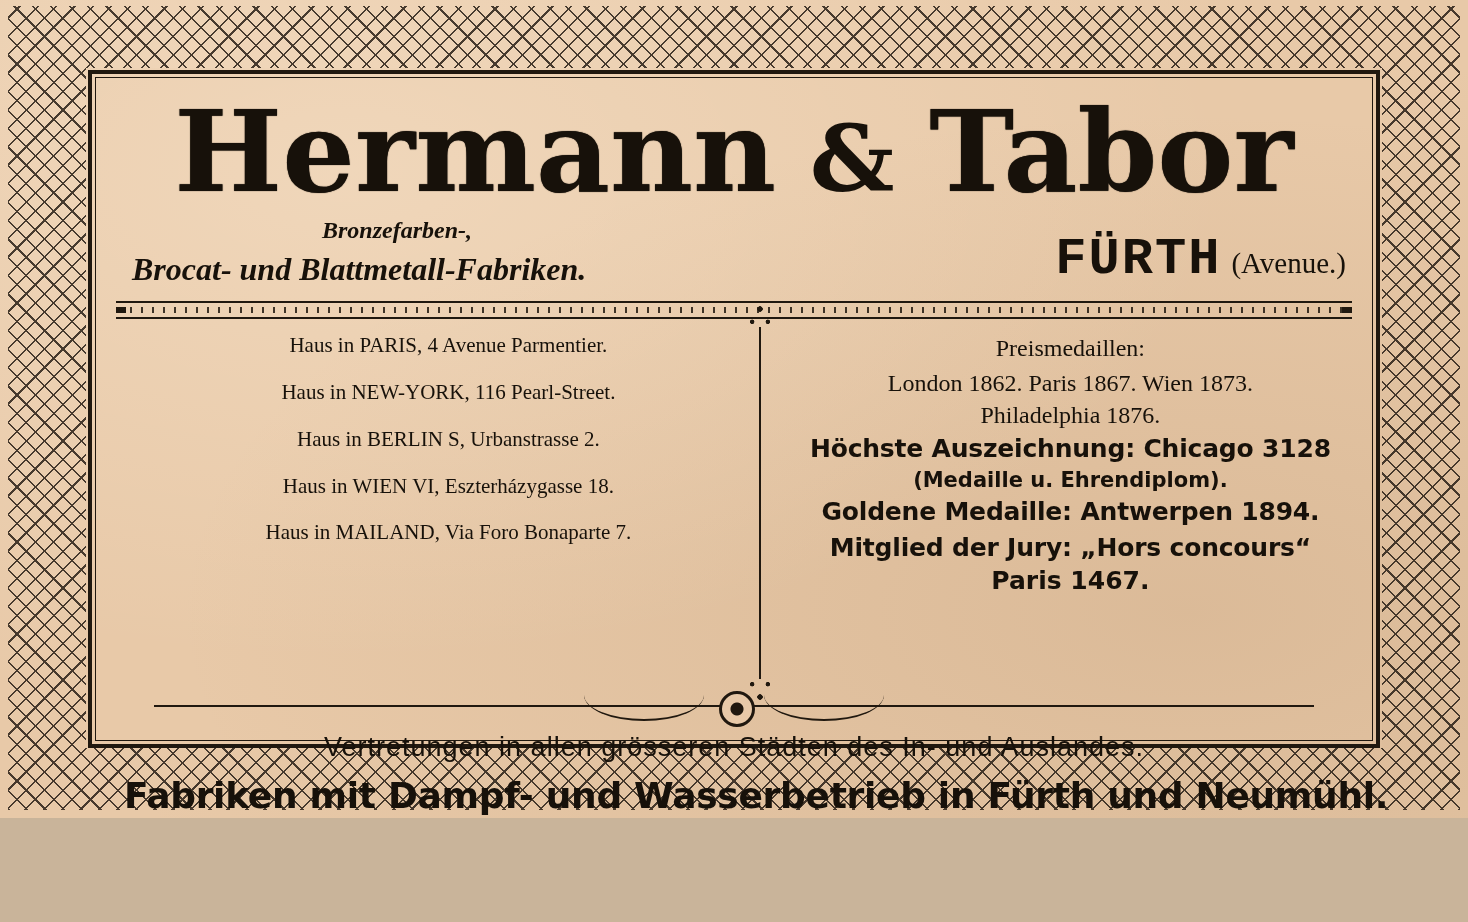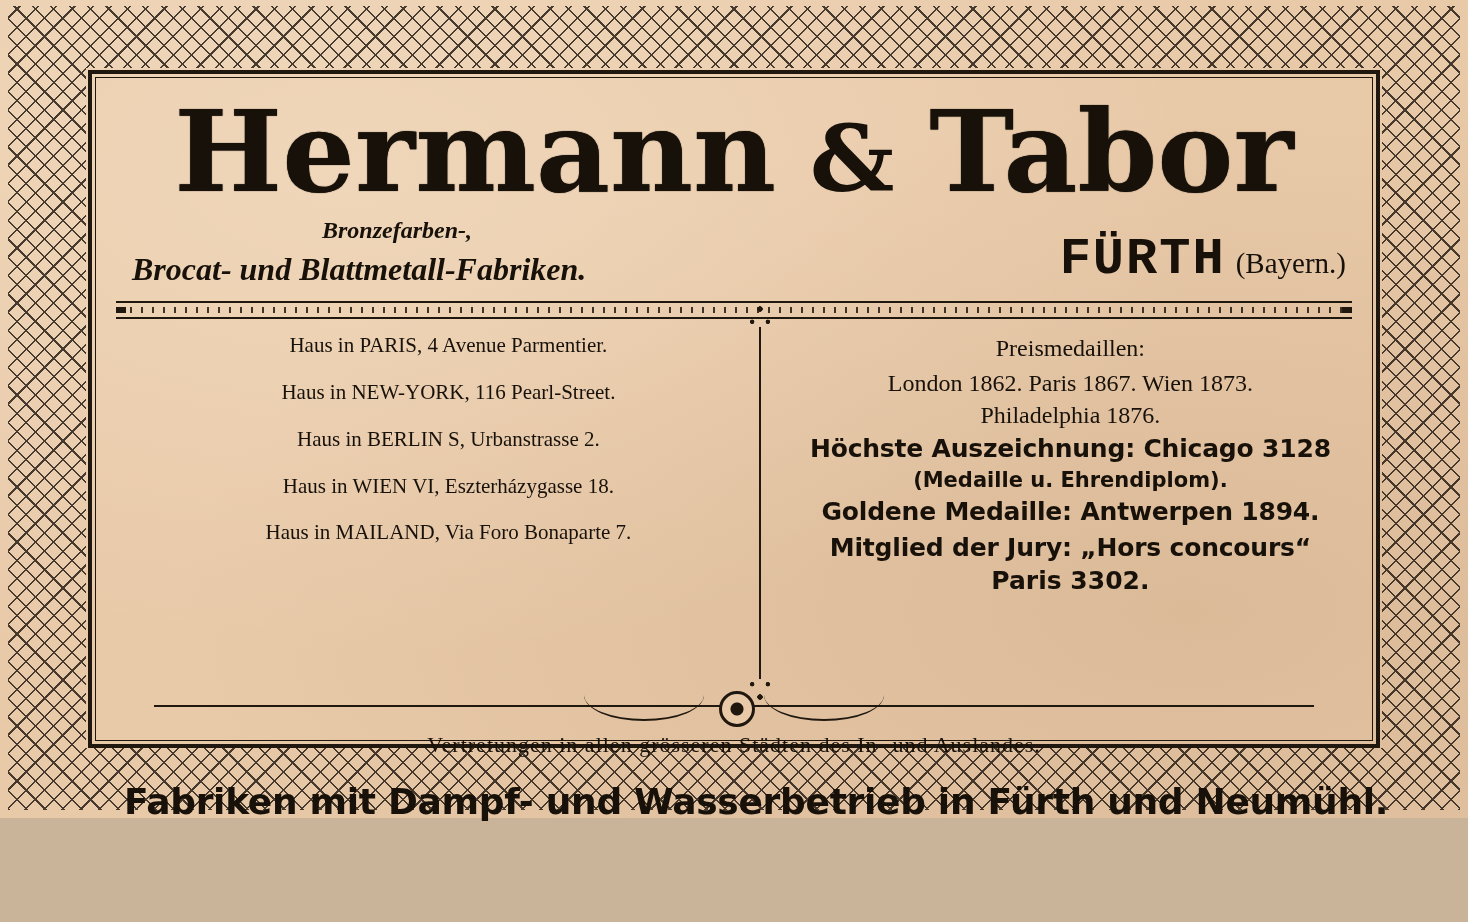--- a/index.html
+++ b/index.html
@@ -283,34 +283,34 @@
   }
   .swash .curl-l { left: calc(50% - 150px); }
   .swash .curl-r { right: calc(50% - 150px); }
 
   
   .footer {
     text-align: center;
     padding: 8px 10px 0 10px;
   }
   .footer-1 {
-    font-family: Liberation Serif, serif;
-    font-size: 22px;
+    font-family: Liberation Sans, sans-serif;
+    font-size: 27px;
     letter-spacing: 1px;
     color: #17110a;
     line-height: 1.25;
   }
   .footer-2 {
     font-family: "DejaVu Sans", sans-serif;
     font-weight: 700;
     font-size: 36px;
     letter-spacing: -0.3px;
     color: #17110a;
     line-height: 1.3;
-    margin-top: 20px;
+    margin-top: 8px;
     white-space: nowrap;
   }
 </style>
 </head>
 <body>
 
 <div class="page">
 
   <div class="lattice"></div>
 
@@ -322,21 +322,21 @@
         <span>&amp;</span>
         <span class="cap">Tabor</span>
       </div>
 
       <div class="subhead">
         <div class="subhead-left">
           <div class="l1">Bronzefarben-,</div>
           <div class="l2">Brocat- und Blattmetall-Fabriken.</div>
         </div>
         <div class="subhead-right">
-          <span class="city">FÜRTH</span><span class="region">(Bayern.)</span>
+          <span class="city">FÜRTH</span><span class="region">(Avenue.)</span>
         </div>
       </div>
 
       <div class="rule-ornate"></div>
 
       <div class="body-cols">
 
         <div class="vdivider"></div>
 
         <div class="col-left">
@@ -348,21 +348,21 @@
         </div>
 
         <div class="col-right">
           <div class="aw-head">Preismedaillen:</div>
           <div class="aw-line-small">London 1862.  Paris 1867.  Wien 1873.</div>
           <div class="aw-line-small">Philadelphia 1876.</div>
           <div class="aw-line-bold">Höchste Auszeichnung: Chicago 3128</div>
           <div class="aw-line-paren">(Medaille u. Ehrendiplom).</div>
           <div class="aw-line-bold">Goldene Medaille: Antwerpen 1894.</div>
           <div class="aw-line-bold">Mitglied der Jury: „Hors concours“</div>
-          <div class="aw-sub">Paris 3302.</div>
+          <div class="aw-sub">Paris 1467.</div>
         </div>
       </div>
 
       <div class="swash">
         <div class="line"></div>
         <div class="curl-l"></div>
         <div class="curl-r"></div>
         <div class="knot"></div>
       </div>
 

